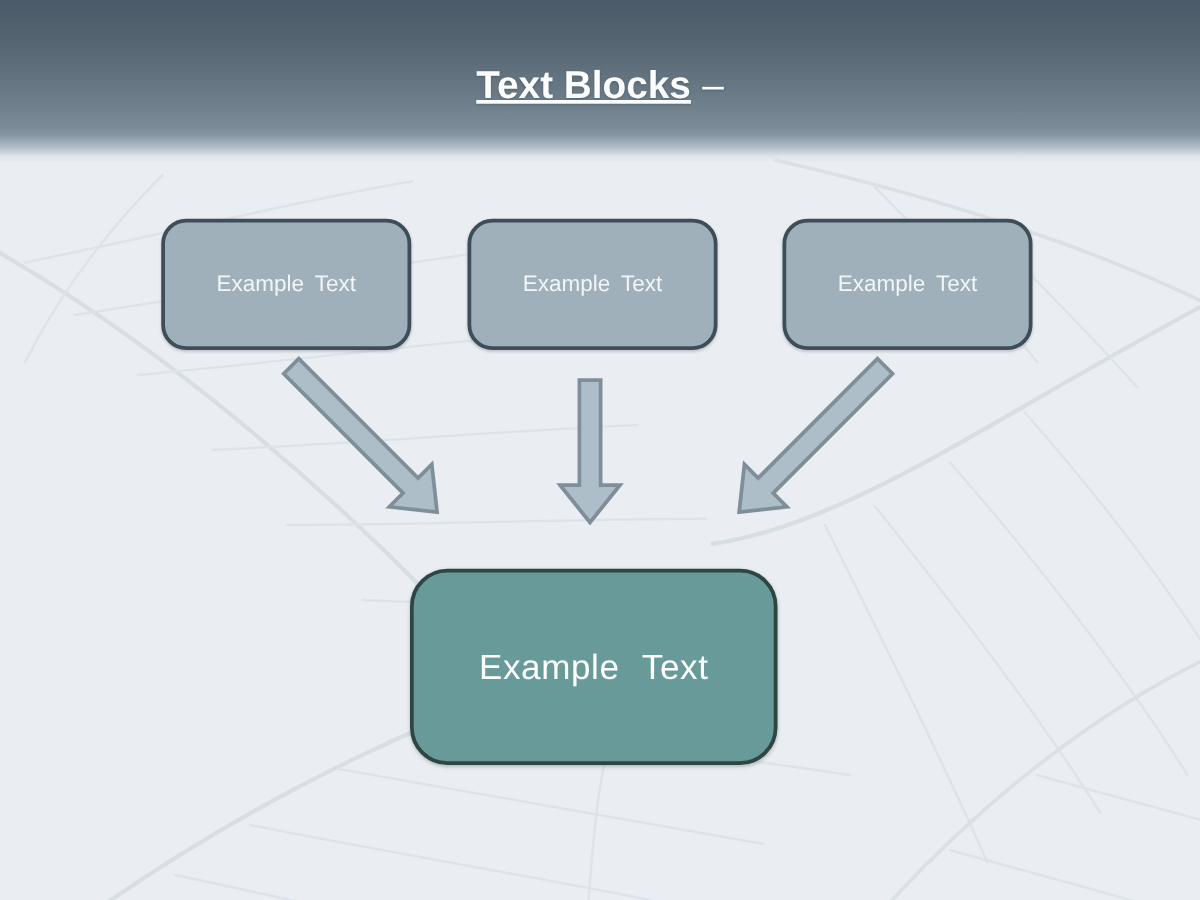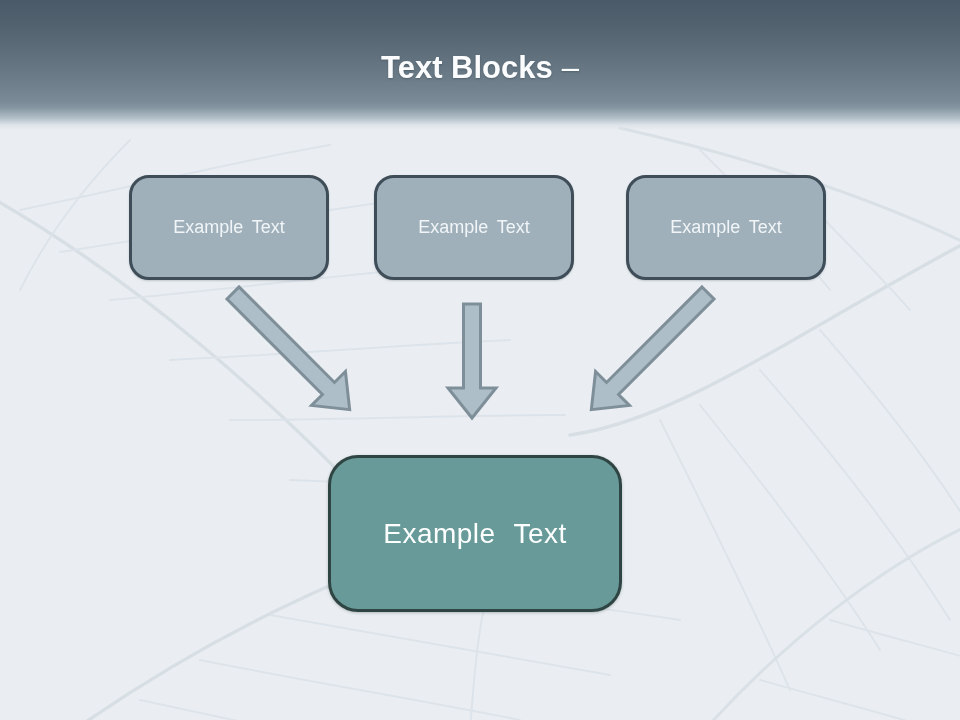--- a/index.html
+++ b/index.html
@@ -41,21 +41,21 @@
     margin-top: 52px;
     display: flex;
     justify-content: center;
     align-items: baseline;
     gap: 9px;
     font-size: 31px;
     line-height: 1;
     color: #fbfcfd;
     text-shadow: 0 1px 2px rgba(40,55,65,0.35);
   }
-  .title .bold { font-weight: 700; }
+  .title .bold { font-weight: 700; text-decoration: underline; }
   .title .sep  { font-weight: 400; }
   .title .reg  { font-weight: 400; }
 
   .block {
     position: absolute;
     width: 200px;
     height: 105px;
     top: 175px;
     background: #9fb0bb;
     border: 3px solid #3e4d58;

